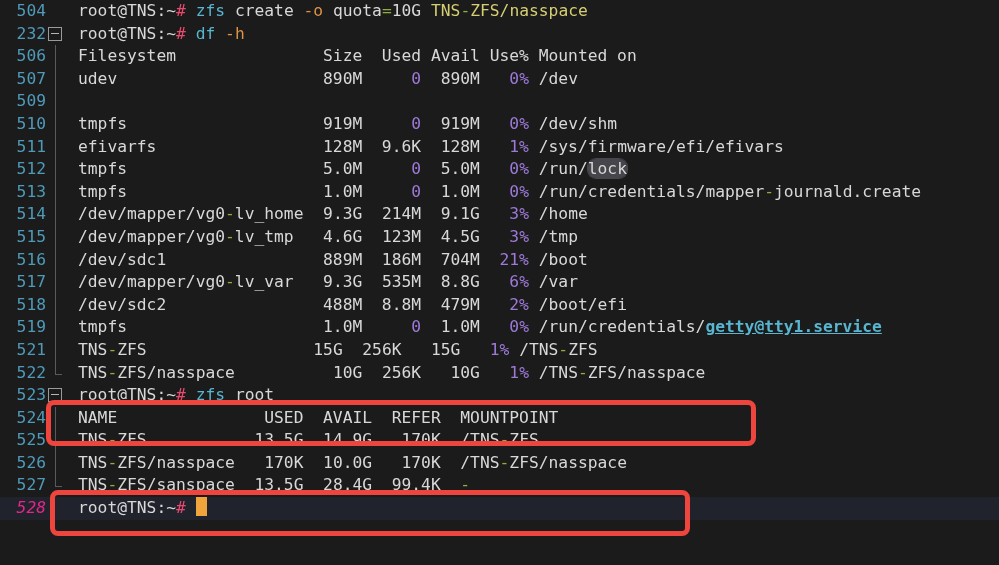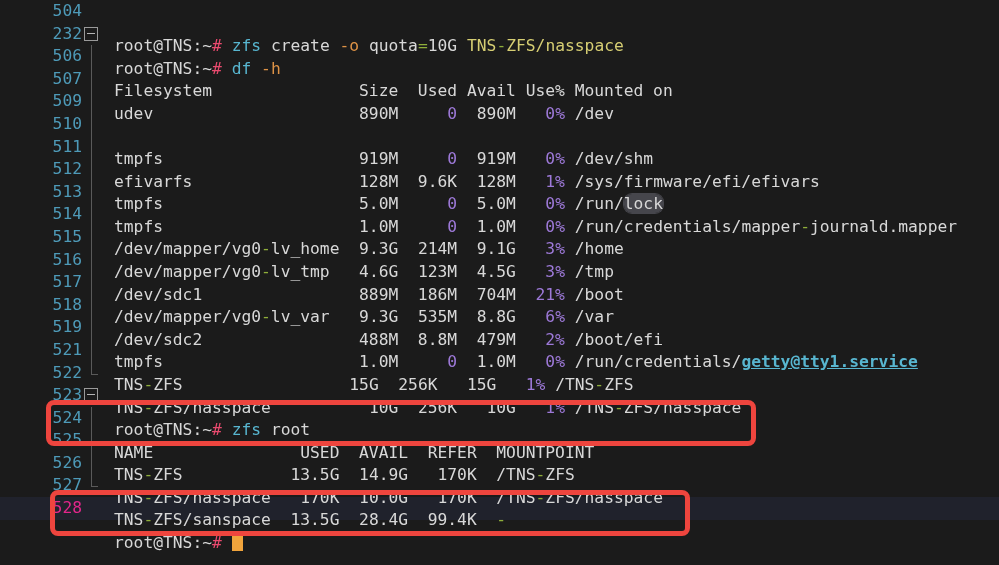--- a/index.html
+++ b/index.html
@@ -4,31 +4,31 @@
 <style>
   html,body{margin:0;padding:0;background:#000;}
   .screen{
     position:relative;
     width:999px;height:565px;
     background:var(--bg,#1b1b1b);
     font-family:"DejaVu Sans Mono",monospace;
     font-size:16.3px;
     overflow:hidden;
   }
-  .line{display:flex;height:22.6px;line-height:22.6px;white-space:pre;padding-left:36px;}
+  .line{display:flex;height:22.6px;line-height:22.6px;white-space:pre;}
   .line.active{background:var(--active_line_bg,#20222c);}
   .ln{width:46px;flex-shrink:0;text-align:right;color:var(--gutter_number,#4e9ab8);user-select:none;}
-  .line.active .ln{color:var(--active_number,#e2268a);}
+  .line.active .ln{color:var(--active_number,#e2268a);font-style:italic;}
   .fold{width:32px;flex-shrink:0;position:relative;}
   .fold.guide::before{content:"";position:absolute;left:9px;top:0;bottom:0;border-left:1px solid var(--guide,#5a5a5a);}
   .fold.end::before{content:"";position:absolute;left:9px;top:0;height:12px;border-left:1px solid var(--guide,#5a5a5a);}
   .fold.end::after{content:"";position:absolute;left:9px;top:12px;width:7px;border-top:1px solid var(--guide,#5a5a5a);}
   .foldbox{position:absolute;left:2px;top:4px;width:12px;height:12px;border:1px solid #9a9a9a;background:var(--bg,#1b1b1b);}
   .foldbox::after{content:"";position:absolute;left:2px;right:2px;top:5px;border-top:1px solid #b5b5b5;}
-  .code{white-space:pre;margin-top:35px;}
+  .code{white-space:pre;}
   .seg.t{color:var(--fg,#d8d8d8);}
   .seg.k{color:var(--pink,#e84a6e);}
   .seg.c{color:var(--cyan,#58b6d0);}
   .seg.o{color:var(--orange,#dd9246);}
   .seg.g{color:var(--green,#8fae3a);}
   .seg.y{color:var(--yellow,#d6ce73);}
   .seg.p{color:var(--purple,#9d79d8);}
   .seg.l{color:var(--cyan,#58b6d0);text-decoration:underline;font-weight:bold;}
   .seg.hl{color:var(--fg,#d8d8d8);background:var(--highlight_bg,#46464c);border-radius:8px;box-shadow:0 0 0 1px var(--highlight_bg,#46464c);}
   .cursor{display:inline-block;width:11px;height:19px;background:var(--cursor,#f0a43c);vertical-align:text-bottom;margin-bottom:1px;}
@@ -42,21 +42,21 @@
 <div class="screen">
   <div id="lines-root">
       <div class="line"><span class="ln">504</span><span class="fold"></span><span class="code"><span class="seg t">root@TNS:~</span><span class="seg k">#</span><span class="seg t"> </span><span class="seg c">zfs</span><span class="seg t"> create </span><span class="seg o">-o</span><span class="seg t"> quota</span><span class="seg g">=</span><span class="seg t">10G </span><span class="seg y">TNS</span><span class="seg g">-</span><span class="seg y">ZFS/nasspace</span></span></div>
       <div class="line"><span class="ln">232</span><span class="fold"><span class="foldbox"></span></span><span class="code"><span class="seg t">root@TNS:~</span><span class="seg k">#</span><span class="seg t"> </span><span class="seg c">df</span><span class="seg t"> </span><span class="seg o">-h</span></span></div>
       <div class="line"><span class="ln">506</span><span class="fold guide"></span><span class="code"><span class="seg t">Filesystem               Size  Used Avail Use% Mounted on</span></span></div>
       <div class="line"><span class="ln">507</span><span class="fold guide"></span><span class="code"><span class="seg t">udev                     890M     </span><span class="seg p">0</span><span class="seg t">  890M   </span><span class="seg p">0%</span><span class="seg t"> /dev</span></span></div>
       <div class="line"><span class="ln">509</span><span class="fold guide"></span></div>
       <div class="line"><span class="ln">510</span><span class="fold guide"></span><span class="code"><span class="seg t">tmpfs                    919M     </span><span class="seg p">0</span><span class="seg t">  919M   </span><span class="seg p">0%</span><span class="seg t"> /dev/shm</span></span></div>
       <div class="line"><span class="ln">511</span><span class="fold guide"></span><span class="code"><span class="seg t">efivarfs                 128M  9.6K  128M   </span><span class="seg p">1%</span><span class="seg t"> /sys/firmware/efi/efivars</span></span></div>
       <div class="line"><span class="ln">512</span><span class="fold guide"></span><span class="code"><span class="seg t">tmpfs                    5.0M     </span><span class="seg p">0</span><span class="seg t">  5.0M   </span><span class="seg p">0%</span><span class="seg t"> /run/</span><span class="seg hl">lock</span></span></div>
-      <div class="line"><span class="ln">513</span><span class="fold guide"></span><span class="code"><span class="seg t">tmpfs                    1.0M     </span><span class="seg p">0</span><span class="seg t">  1.0M   </span><span class="seg p">0%</span><span class="seg t"> /run/credentials/mapper</span><span class="seg g">-</span><span class="seg t">journald.mapper</span></span></div>
+      <div class="line"><span class="ln">513</span><span class="fold guide"></span><span class="code"><span class="seg t">tmpfs                    1.0M     </span><span class="seg p">0</span><span class="seg t">  1.0M   </span><span class="seg p">0%</span><span class="seg t"> /run/credentials/mapper</span><span class="seg g">-</span><span class="seg t">journald.create</span></span></div>
       <div class="line"><span class="ln">514</span><span class="fold guide"></span><span class="code"><span class="seg t">/dev/mapper/vg0</span><span class="seg g">-</span><span class="seg t">lv_home  9.3G  214M  9.1G   </span><span class="seg p">3%</span><span class="seg t"> /home</span></span></div>
       <div class="line"><span class="ln">515</span><span class="fold guide"></span><span class="code"><span class="seg t">/dev/mapper/vg0</span><span class="seg g">-</span><span class="seg t">lv_tmp   4.6G  123M  4.5G   </span><span class="seg p">3%</span><span class="seg t"> /tmp</span></span></div>
       <div class="line"><span class="ln">516</span><span class="fold guide"></span><span class="code"><span class="seg t">/dev/sdc1                889M  186M  704M  </span><span class="seg p">21%</span><span class="seg t"> /boot</span></span></div>
       <div class="line"><span class="ln">517</span><span class="fold guide"></span><span class="code"><span class="seg t">/dev/mapper/vg0</span><span class="seg g">-</span><span class="seg t">lv_var   9.3G  535M  8.8G   </span><span class="seg p">6%</span><span class="seg t"> /var</span></span></div>
       <div class="line"><span class="ln">518</span><span class="fold guide"></span><span class="code"><span class="seg t">/dev/sdc2                488M  8.8M  479M   </span><span class="seg p">2%</span><span class="seg t"> /boot/efi</span></span></div>
       <div class="line"><span class="ln">519</span><span class="fold guide"></span><span class="code"><span class="seg t">tmpfs                    1.0M     </span><span class="seg p">0</span><span class="seg t">  1.0M   </span><span class="seg p">0%</span><span class="seg t"> /run/credentials/</span><span class="seg l">getty@tty1.service</span></span></div>
       <div class="line"><span class="ln">521</span><span class="fold guide"></span><span class="code"><span class="seg t">TNS</span><span class="seg g">-</span><span class="seg t">ZFS                 15G  256K   15G   </span><span class="seg p">1%</span><span class="seg t"> /TNS</span><span class="seg g">-</span><span class="seg t">ZFS</span></span></div>
       <div class="line"><span class="ln">522</span><span class="fold end"></span><span class="code"><span class="seg t">TNS</span><span class="seg g">-</span><span class="seg t">ZFS/nasspace          10G  256K   10G   </span><span class="seg p">1%</span><span class="seg t"> /TNS</span><span class="seg g">-</span><span class="seg t">ZFS/nasspace</span></span></div>
       <div class="line"><span class="ln">523</span><span class="fold"><span class="foldbox"></span></span><span class="code"><span class="seg t">root@TNS:~</span><span class="seg k">#</span><span class="seg t"> </span><span class="seg c">zfs</span><span class="seg t"> root</span></span></div>
       <div class="line"><span class="ln">524</span><span class="fold guide"></span><span class="code"><span class="seg t">NAME               USED  AVAIL  REFER  MOUNTPOINT</span></span></div>

